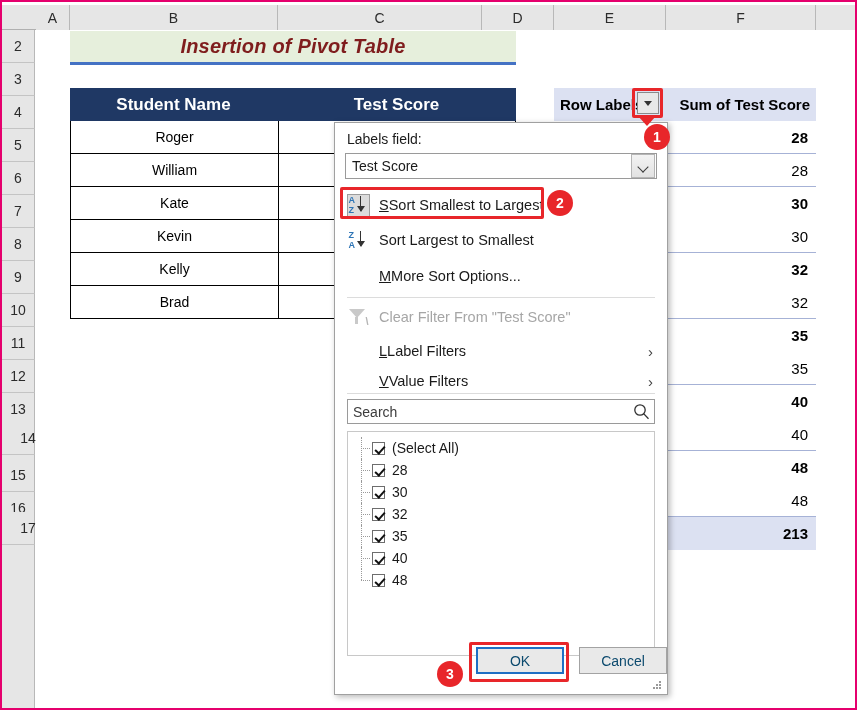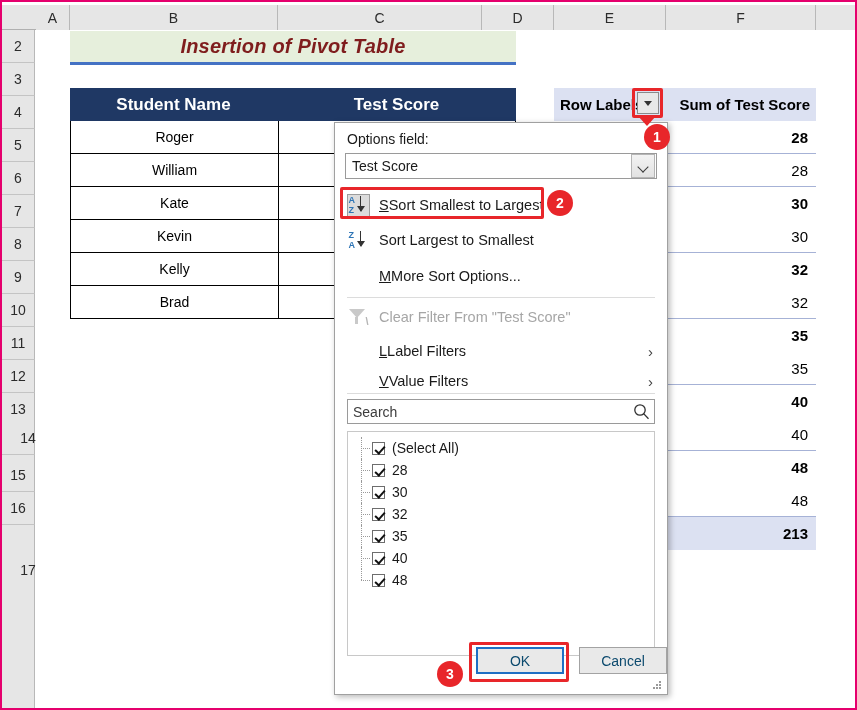--- a/index.html
+++ b/index.html
@@ -317,21 +317,21 @@
     </div>
   <div class="row-head" style="top:422px;height:33px;padding-left:20px;">
       <span>14</span>
     </div>
   <div class="row-head" style="top:459px;height:33px;">
       <span>15</span>
     </div>
   <div class="row-head" style="top:492px;height:33px;text-align:center;">
       <span>16</span>
     </div>
-  <div class="row-head" style="top:554px;height:33px;padding-left:20px;">
+  <div class="row-head" style="top:512px;height:33px;padding-left:20px;">
       <span>17</span>
     </div>
   <div class="row-head" style="top:580px;height:33px;align-items:center;">
       <span>18</span>
     </div>
   <div class="row-head" style="top:591px;height:117px;border-bottom:none;"></div>
 
   <div class="sheet">
 
     <div class="title-banner">
@@ -426,21 +426,21 @@
           <div class="pcell-lab"></div>
           <div class="pcell-val bold">213</div>
         </div>
     </div>
   </div>
 
   <div class="rl-dropdown"></div>
 
   <div class="filter-panel">
 
-    <span class="fp-label">Options field:</span>
+    <span class="fp-label">Labels field:</span>
 
     <div class="fp-combo">
       <span class="fp-combo-text">Test Score</span>
       <span class="fp-combo-btn">
           <span class="chev"></span>
         </span>
     </div>
 
     <div class="menu-item" style="top:66px;">
       <span class="mi-icon">

